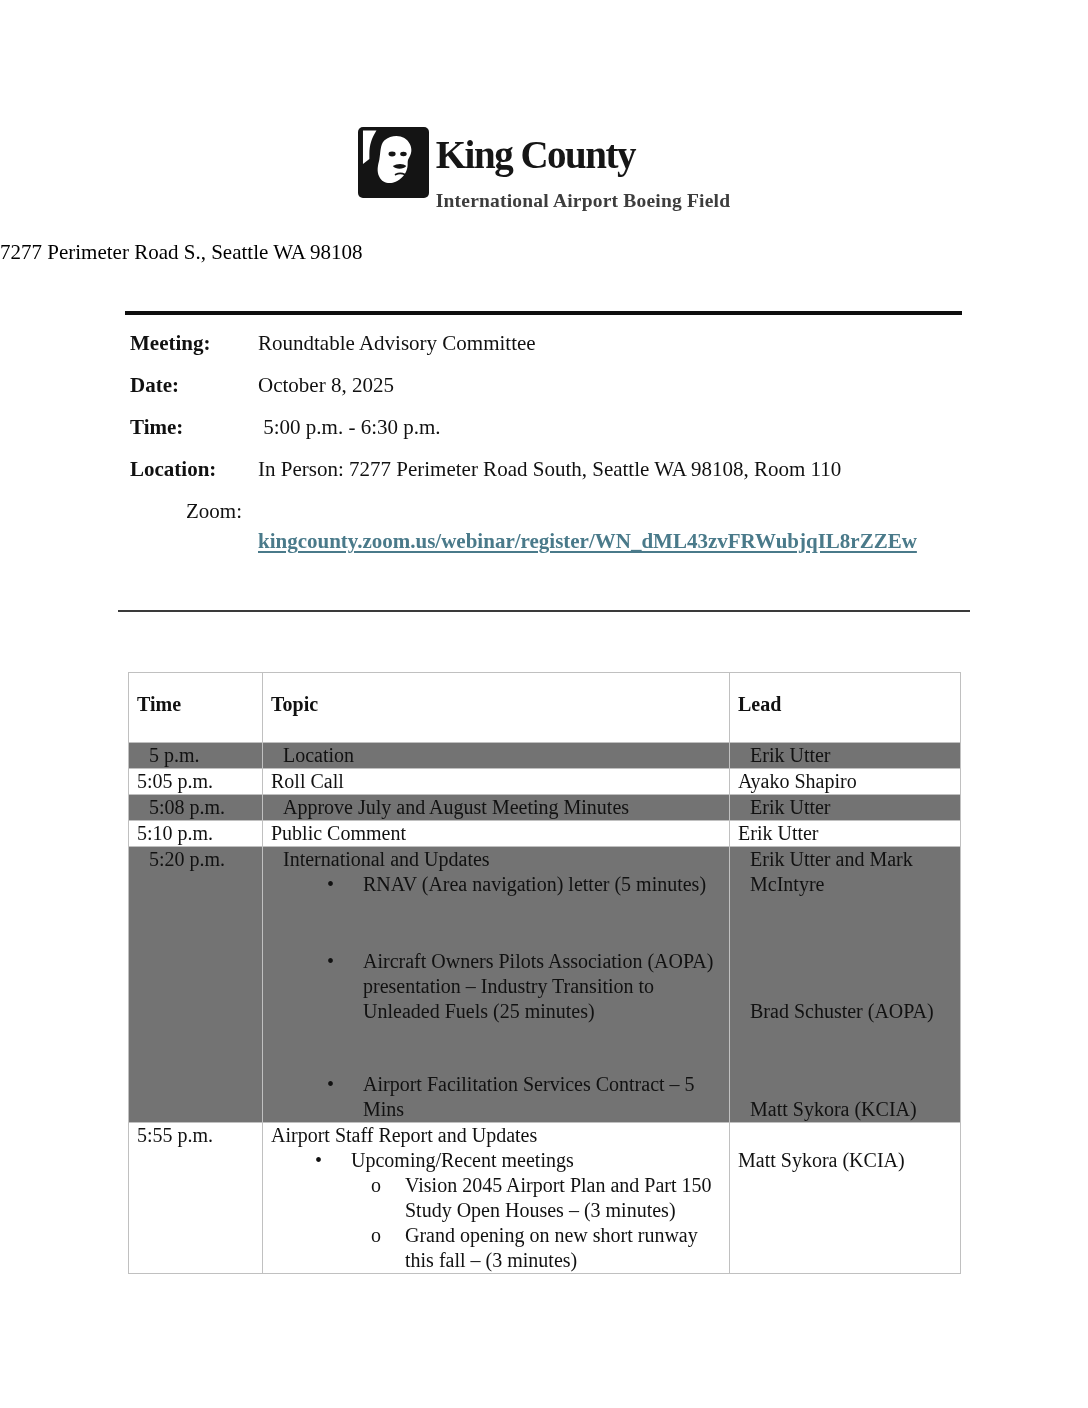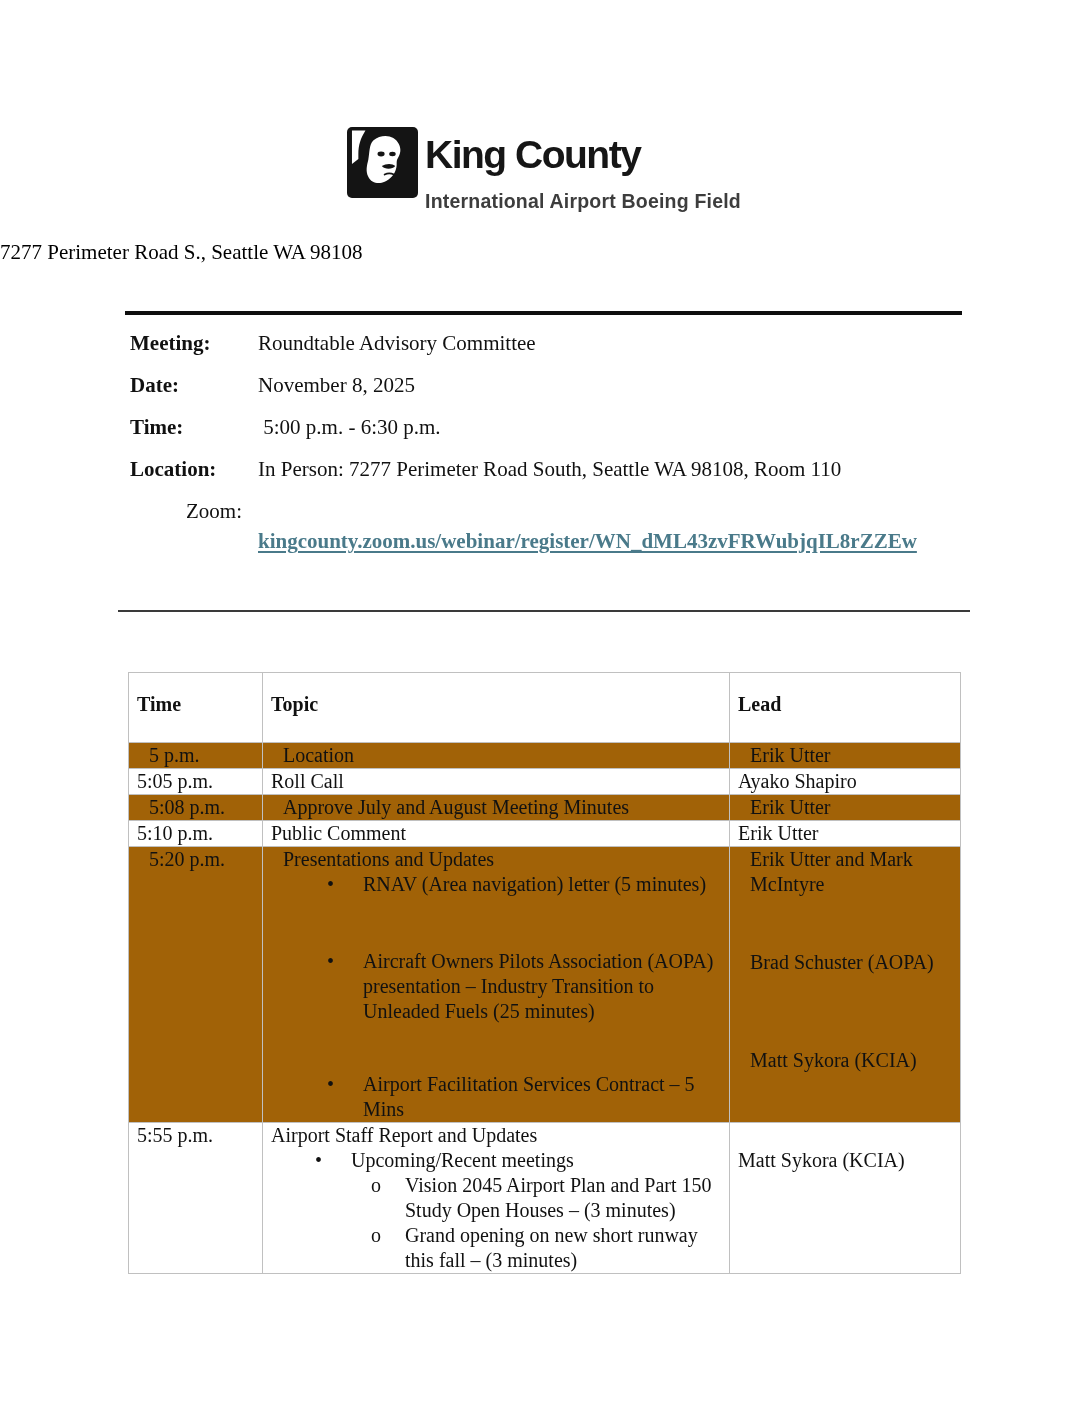--- a/index.html
+++ b/index.html
@@ -5,21 +5,21 @@
   * { margin:0; padding:0; box-sizing:border-box; }
   html,body { background:#e8e8e8; }
   .page {
     width:1088px; height:1408px; background:#ffffff; margin:0 auto;
     font-family:"Liberation Serif", serif; color:#111; position:relative;
     overflow:hidden;
   }
   
   .logo-block { padding-top:127px; display:flex; justify-content:center; align-items:flex-start; gap:7px; }
   .logo-mark { width:71px; height:71px; flex:0 0 auto; }
-  .logo-text { padding-top:9px; font-family:Liberation Sans, sans-serif; }
+  .logo-text { padding-top:9px; font-family:Liberation Serif, serif; }
   .logo-brand { font-size:39px; line-height:38px; font-weight:700; letter-spacing:-1.5px; color:#161616; }
   .logo-subtitle { font-size:19.5px; line-height:22px; font-weight:600; letter-spacing:0.2px; color:#3d3d3d; margin-top:16px; }
   
   .address { font-size:21px; margin-top:28px; color:#000; }
   
   .thick-rule { margin:46px 126px 0 125px; height:4px; background:#0e0e0e; }
   
   .info { margin:17px 128px 0 130px; font-size:21px; }
   .info-row { display:flex; line-height:22px; margin-bottom:20px; }
   .info-label { width:128px; font-weight:bold; flex:0 0 auto; }
@@ -36,32 +36,32 @@
   
   table.agenda {
     margin:60px 0 0 128px; width:832px; border-collapse:collapse;
     font-size:20px; line-height:25px; table-layout:fixed;
   }
   .agenda th, .agenda td { border:1px solid #c0c0c0; vertical-align:top; padding:0 8px; text-align:left; }
   .agenda th { font-weight:bold; padding-top:19px; padding-bottom:25px; }
   .col-time { width:134px; }
   .col-topic { width:467px; }
   .col-lead { width:231px; }
-  tr.shaded td { background:#a16207;padding-left:20px; }
+  tr.shaded td { background:#737373;padding-left:20px; }
   
   .bullet { display:flex; }
   .bullet .marker { margin-left:44px; width:36px; flex:0 0 auto; }
   .bullet .btext { flex:1; }
   .gap-b2 { margin-top:52px; }
   .gap-b3 { margin-top:48px; }
   .sub-bullet { display:flex; }
   .sub-bullet .marker { margin-left:100px; width:34px; flex:0 0 auto; }
   .sub-bullet .btext { flex:1; }
   
-  .lead-gap-1 { margin-top:53px; }
+  .lead-gap-1 { margin-top:102px; }
   .lead-gap-2 { margin-top:73px; }
   .lead-one-line-down { margin-top:25px; }
 </style>
 </head>
 <body>
 
 <div class="page">
 
   <div class="logo-block">
     <svg class="logo-mark" viewBox="0 0 100 100" xmlns="http://www.w3.org/2000/svg" aria-hidden="true">
@@ -83,21 +83,21 @@
 
   <div class="thick-rule"></div>
 
   <div class="info">
     <div class="info-row">
       <span class="info-label">Meeting:</span>
       <span class="info-value">Roundtable Advisory Committee</span>
     </div>
     <div class="info-row">
       <span class="info-label">Date:</span>
-      <span class="info-value">November 8, 2025</span>
+      <span class="info-value">October 8, 2025</span>
     </div>
     <div class="info-row">
       <span class="info-label">Time:</span>
       <span class="info-value"> 5:00 p.m. - 6:30 p.m.</span>
     </div>
     <div class="info-row">
       <span class="info-label">Location:</span>
       <span class="info-value">In Person: 7277 Perimeter Road South, Seattle WA 98108, Room 110</span>
     </div>
     <div class="zoom-row">
@@ -141,21 +141,21 @@
       </tr>
       <tr>
         <td>5:10 p.m.</td>
         <td>Public Comment</td>
         <td>Erik Utter</td>
       </tr>
 
       <tr class="shaded">
         <td>5:20 p.m.</td>
         <td>
-          <div>Presentations and Updates</div>
+          <div>International and Updates</div>
           <div class="bullet">
             <span class="marker">•</span>
             <span class="btext">RNAV (Area navigation) letter (5 minutes)</span>
           </div>
           <div class="bullet gap-b2">
             <span class="marker">•</span>
             <span class="btext">Aircraft Owners Pilots Association (AOPA) presentation – Industry Transition to Unleaded Fuels (25 minutes)</span>
           </div>
           <div class="bullet gap-b3">
             <span class="marker">•</span>

